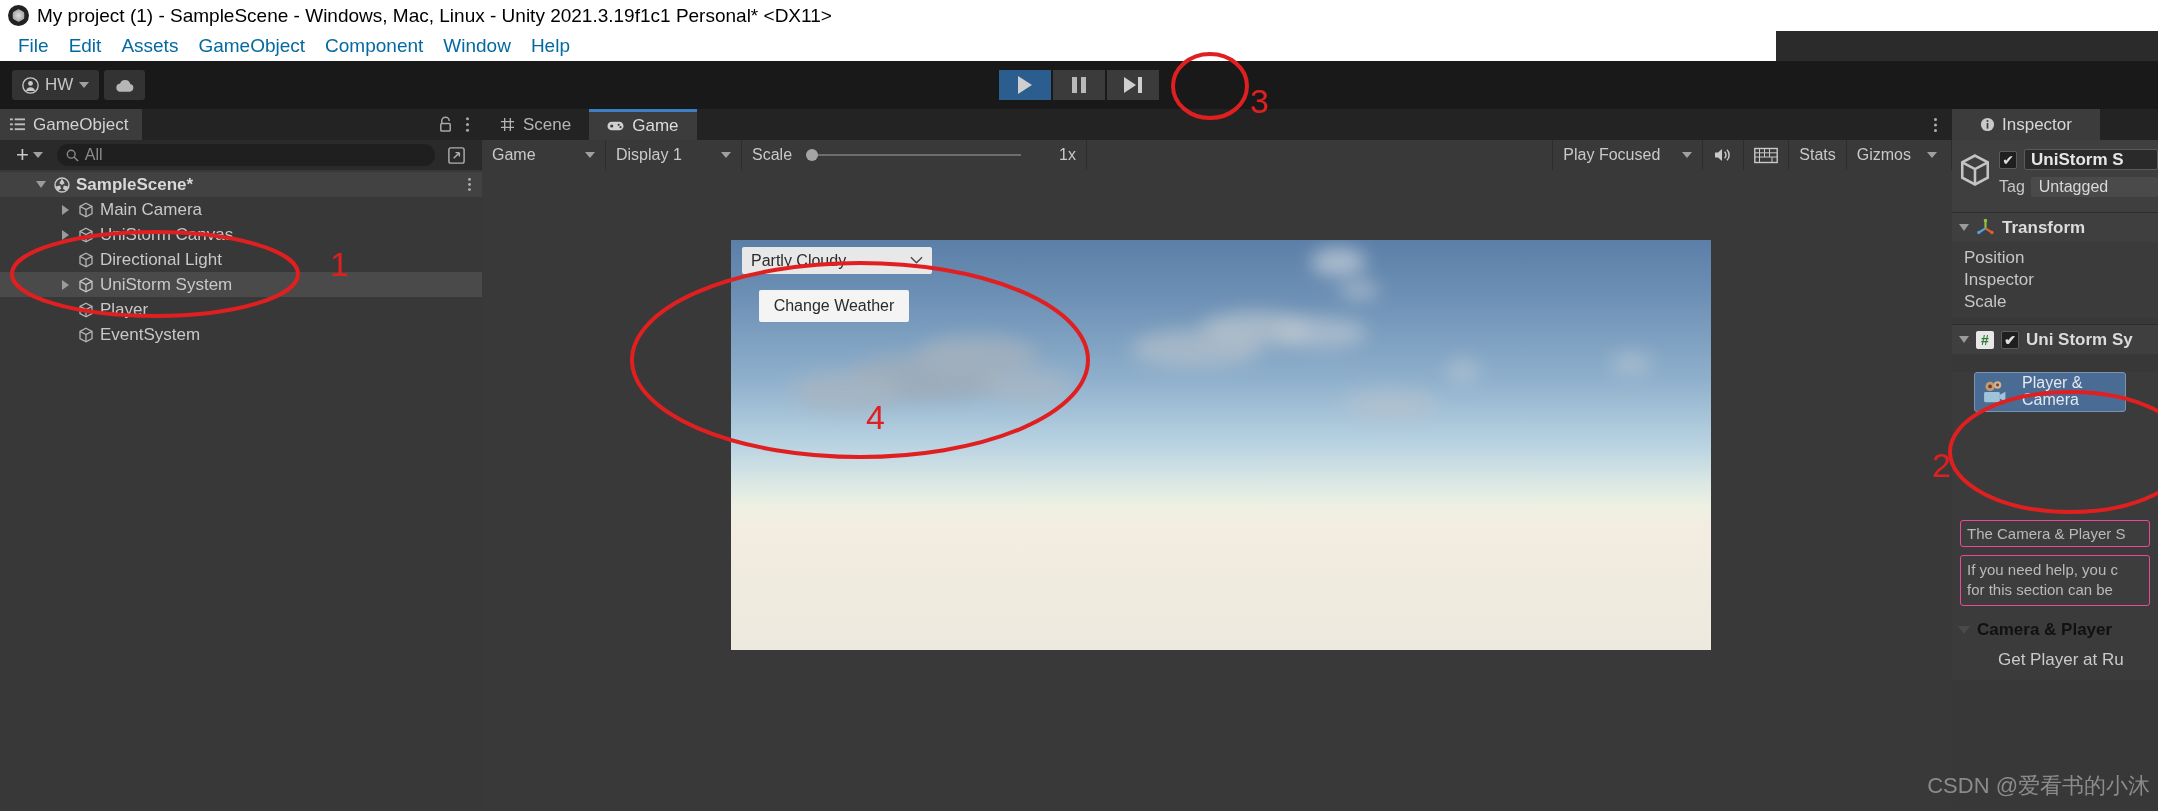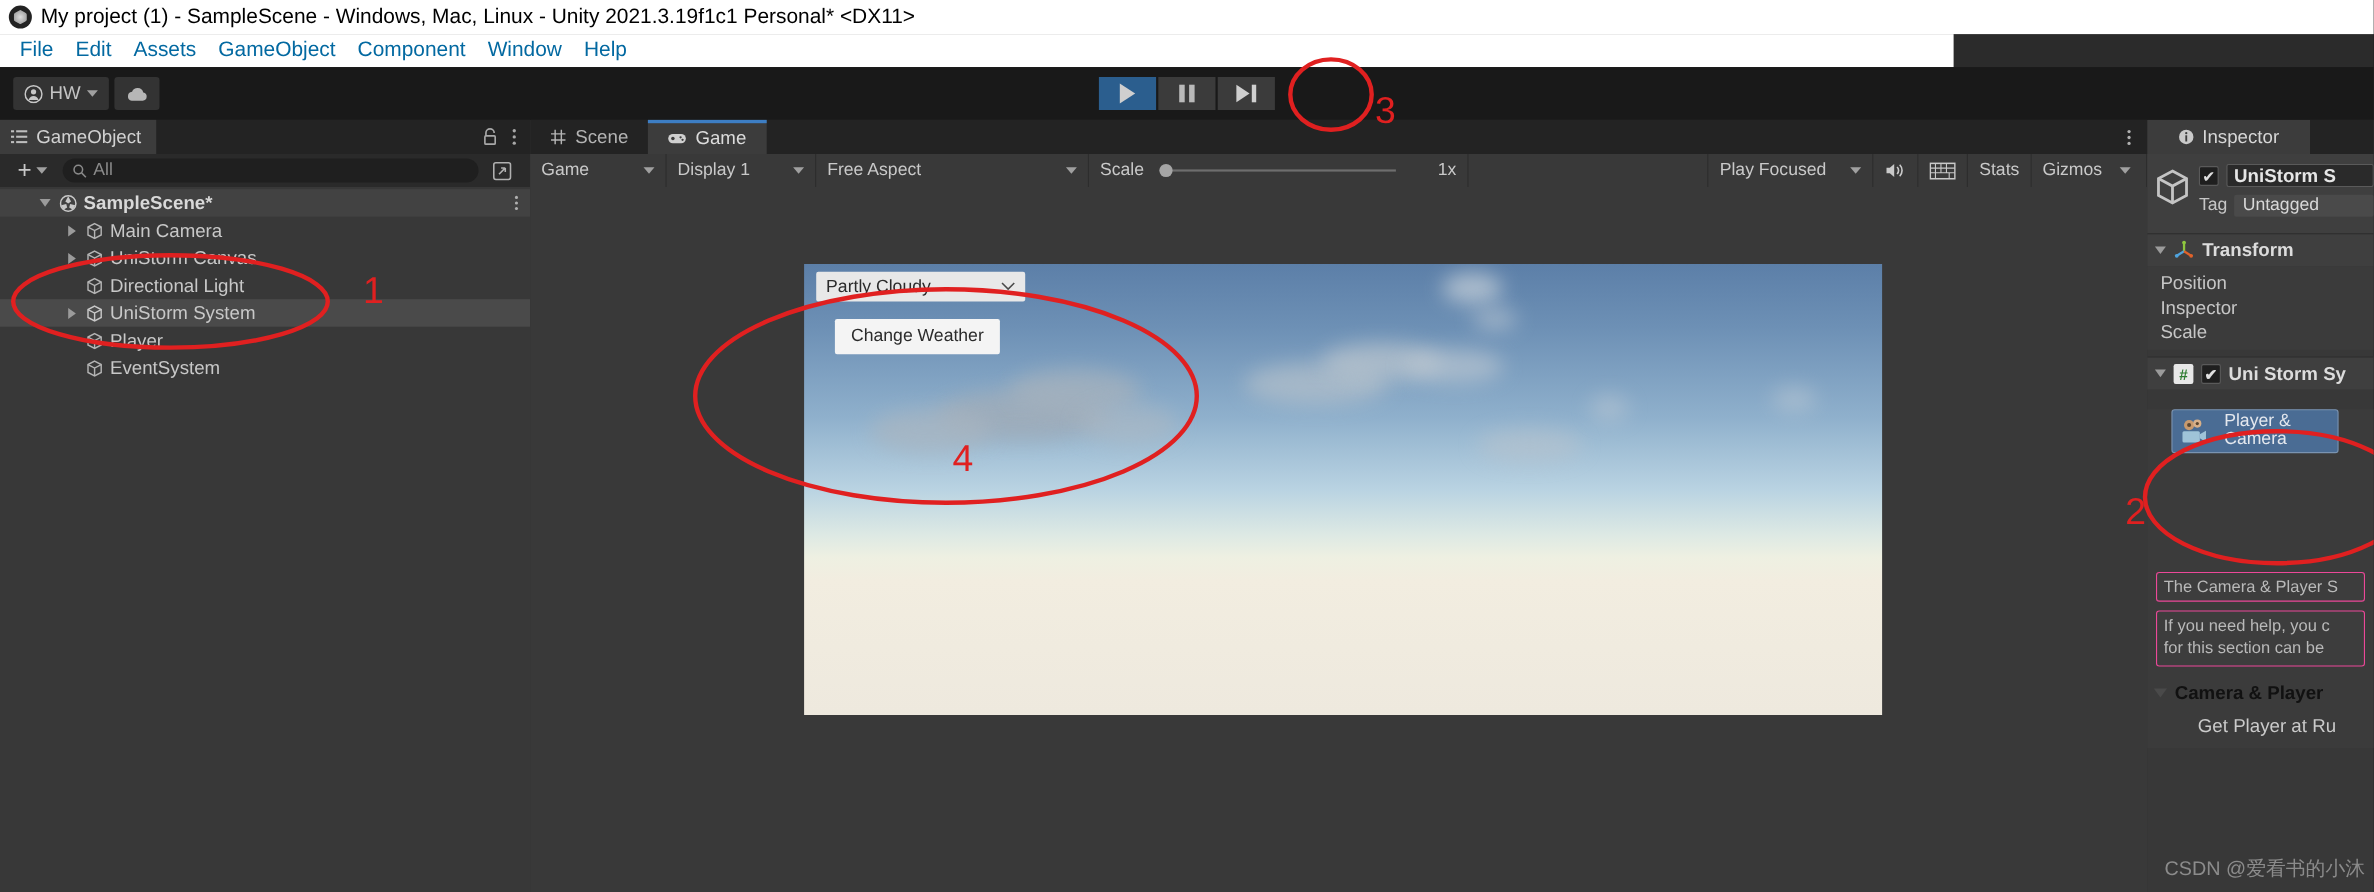--- a/index.html
+++ b/index.html
@@ -234,21 +234,21 @@
     margin-top: 14px; padding-left: 6px; display: flex; align-items: center; gap: 7px;
     color: #111; font-size: 17px; font-weight: bold;
   }
   .sub-row { padding-left: 46px; margin-top: 10px; color: #cacaca; font-size: 17px; white-space: nowrap; }
 
   
   .anno { position: absolute; pointer-events: none; }
   .anno-num { position: absolute; color: #e02020; font-size: 34px; font-weight: 400; }
   .watermark {
     position: absolute; right: 8px; bottom: 10px;
-    color: #9a9a9a; font-size: 18px; opacity: 0.85; white-space: nowrap;
+    color: #9a9a9a; font-size: 22px; opacity: 0.85; white-space: nowrap;
   }
   .icon-svg { display: block; }
 </style>
 </head>
 <body>
 
 <div id="root">
 
   <div class="titlebar">
     <span class="unity-logo"></span>
@@ -457,24 +457,20 @@
       </div>
     </div>
 
     <div class="game-toolbar">
       <div class="gt-item" style="width:124px;justify-content:space-between;">
         <span>Game</span>
         <span class="caret-d"></span>
       </div>
       <div class="gt-item" style="width:136px;justify-content:space-between;">
         <span>Display 1</span>
-        <span class="caret-d"></span>
-      </div>
-      <div class="gt-item" style="width:248px;justify-content:space-between;">
-        <span>Free Aspect</span>
         <span class="caret-d"></span>
       </div>
       <div class="gt-item" style="gap:14px;">
         <span>Scale</span>
         <span class="scale-track">
           <span class="scale-knob"></span>
         </span>
         <span style="margin-left:24px;">1x</span>
       </div>
       <div class="gt-grow"></div>

